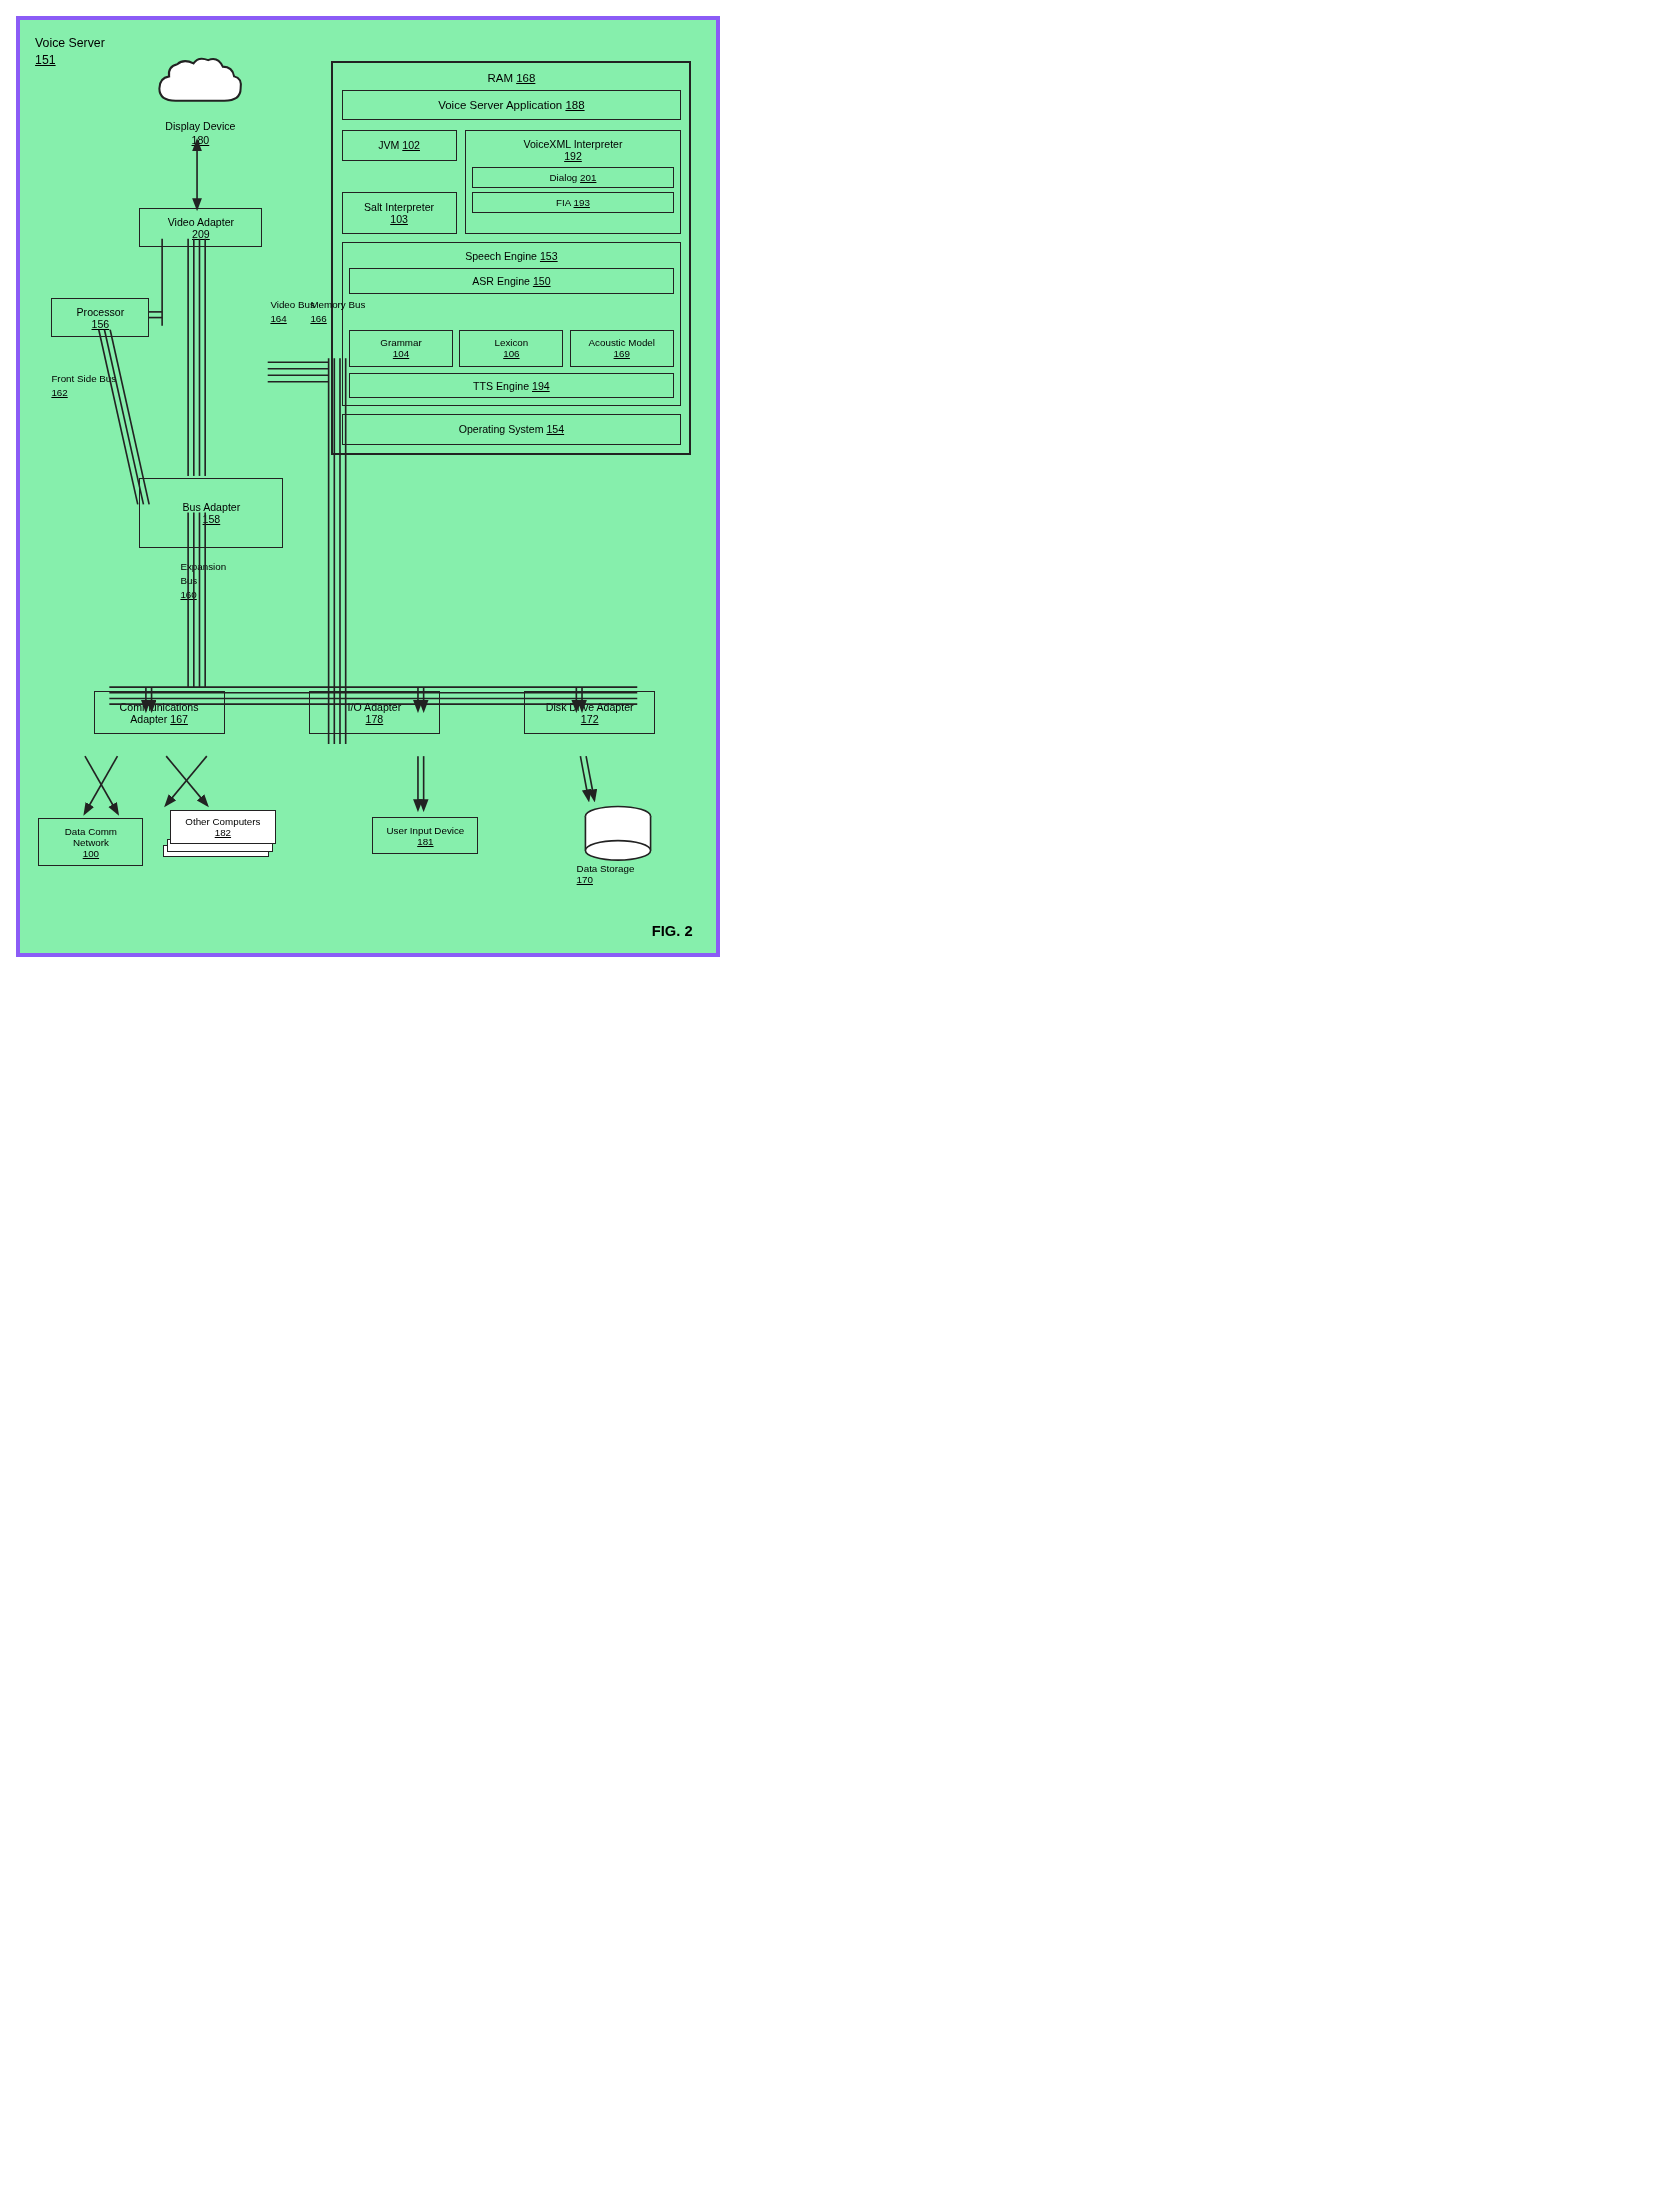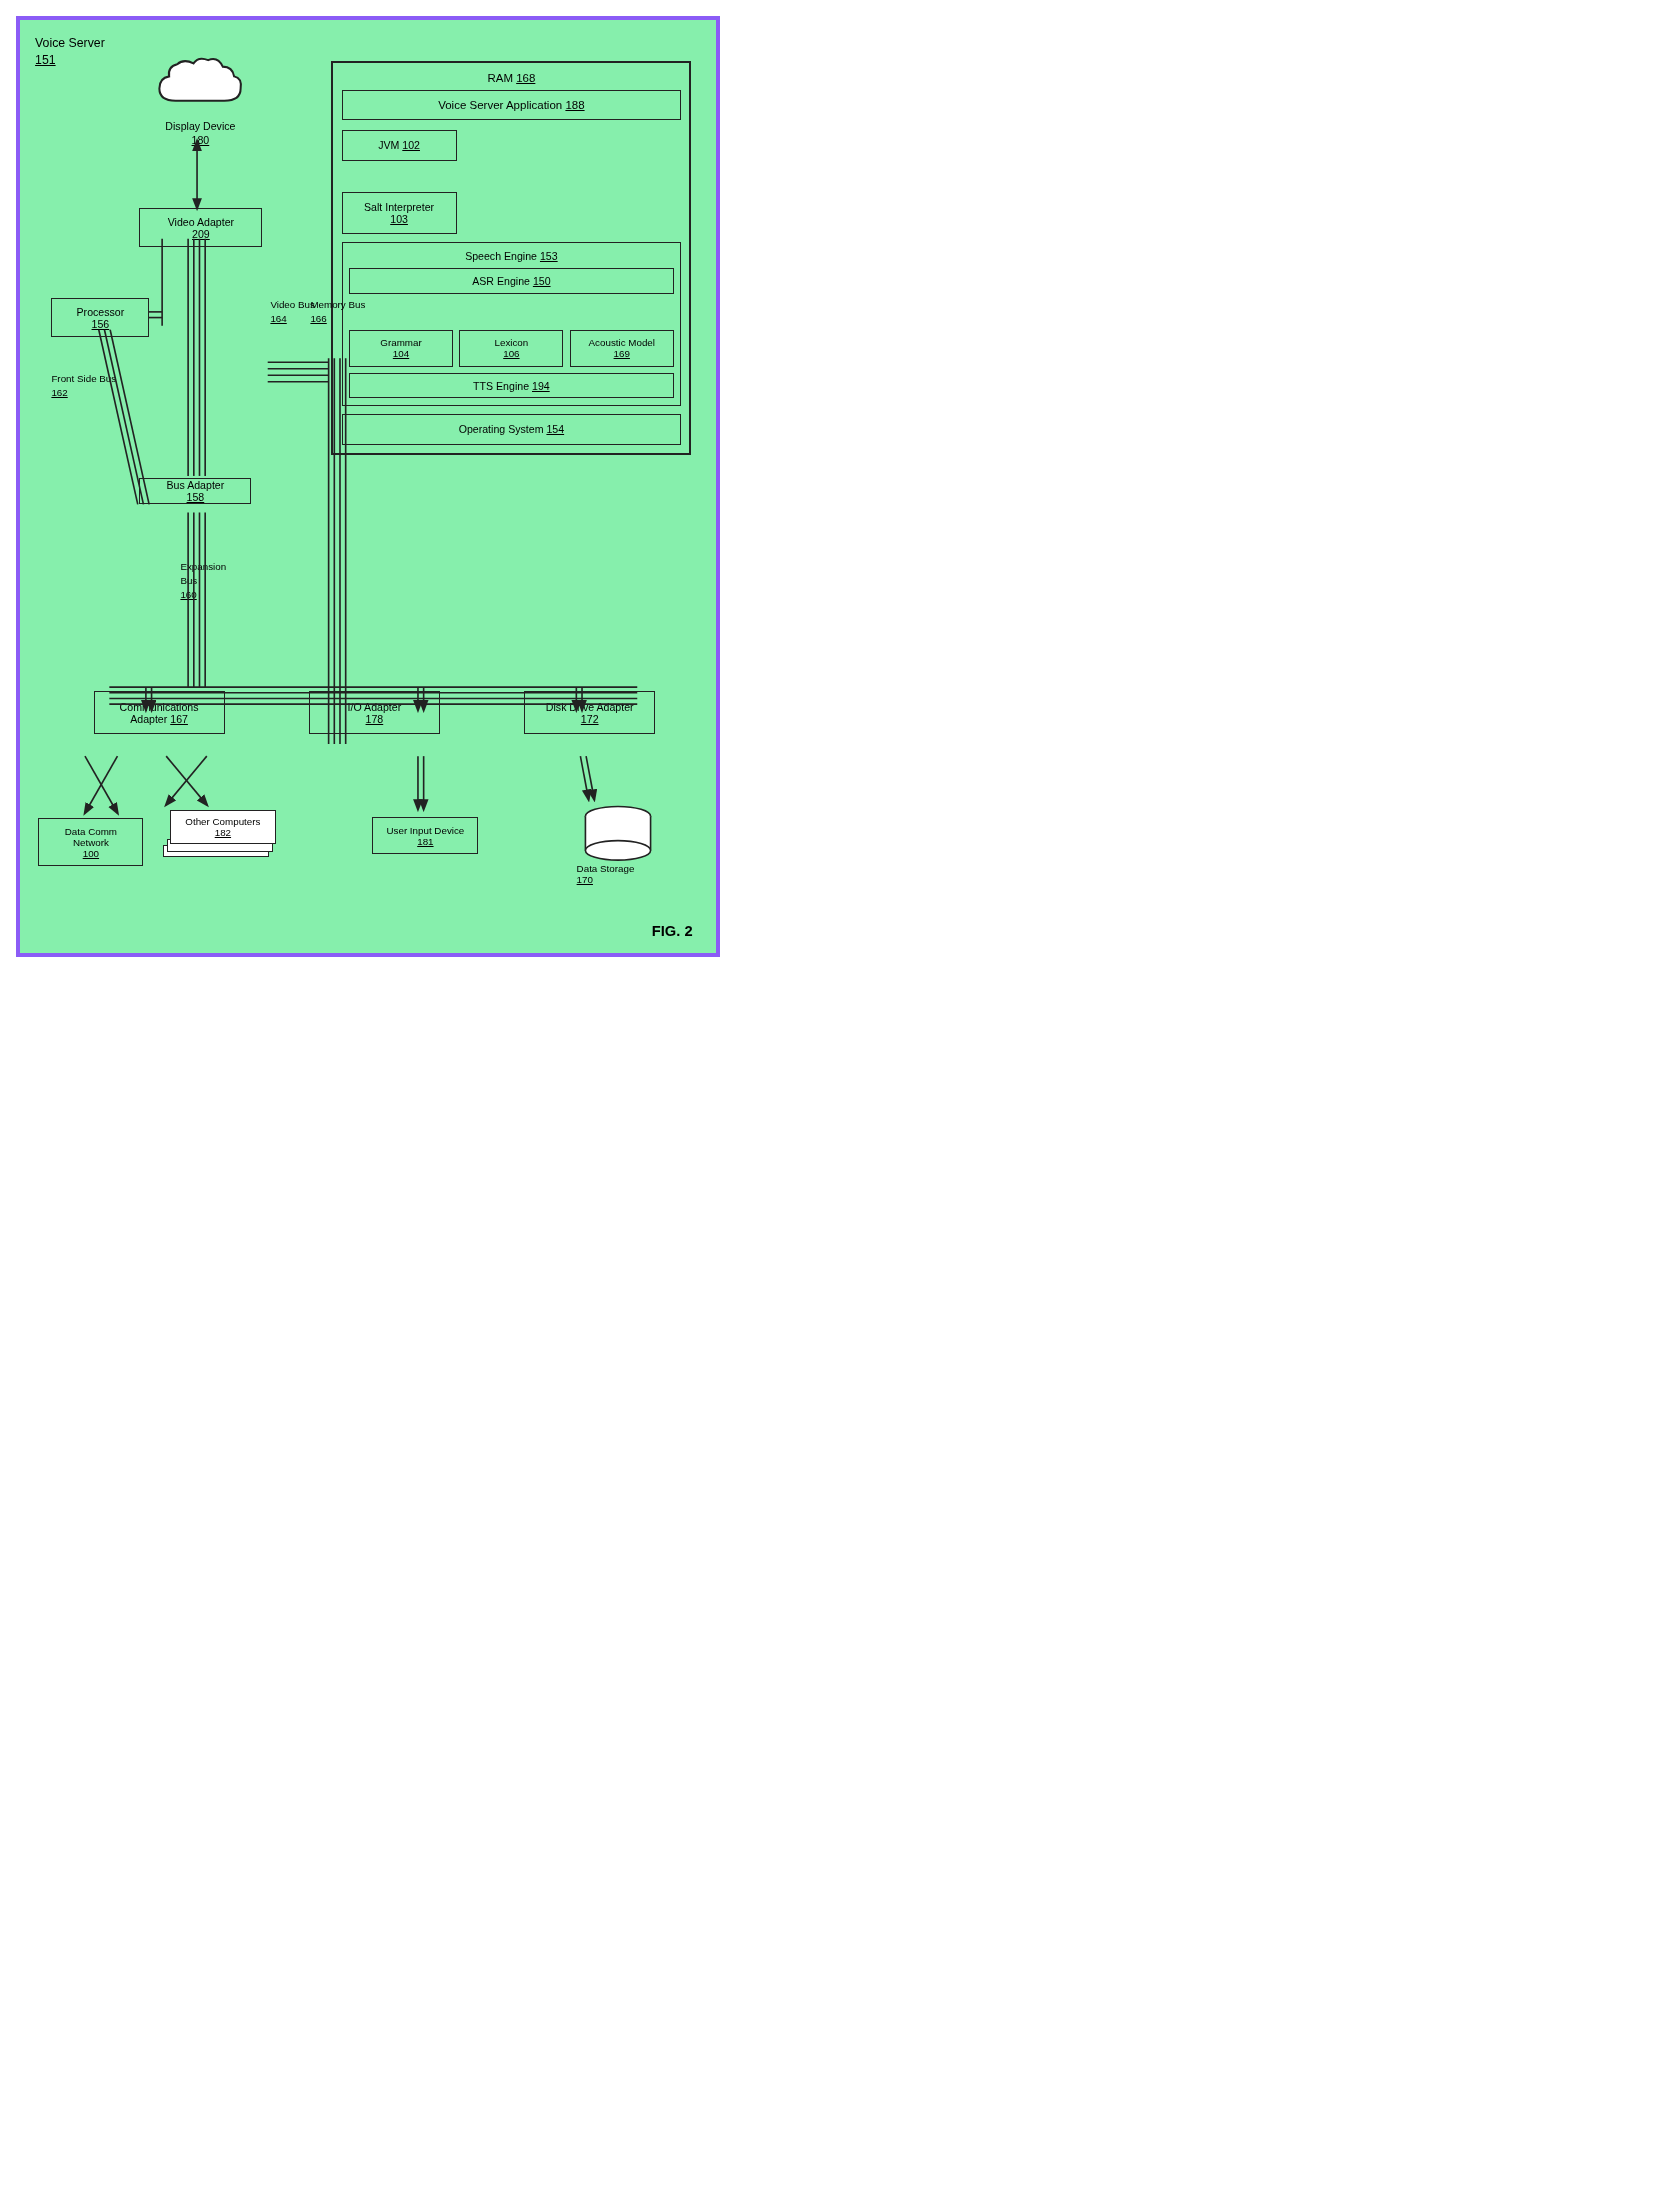--- a/index.html
+++ b/index.html
@@ -209,23 +209,23 @@
       text-align: center;
       font-size: 10.6px;
     }
     .processor-box .underline { text-decoration: underline; }
 
     
     .bus-adapter-box {
       position: absolute;
       top: 458px;
       left: 119px;
-      width: 112px;
-      border: 1.6px solid #222;
-      padding: 0;
+      width: 144px;
+      border: 1.6px solid #222;
+      padding: 22px;
       text-align: center;
       font-size: 10.6px;
     }
     .bus-adapter-box .underline { text-decoration: underline; }
 
     
     .video-bus-label {
       position: absolute;
       top: 278px;
       left: 250px;
@@ -315,20 +315,34 @@
 
     <div class="ram-middle">
       <div style="display:flex; flex-direction:column; gap:6.5px;">
         <div class="jvm-box">
           <span>JVM</span>
           <span> </span><span class="underline">102</span>
         </div>
         <div class="salt-box">
           <span>Salt Interpreter</span>
           <br><span class="underline">103</span>
+        </div>
+      </div>
+      <div class="vxml-group">
+        <div class="vxml-title">
+          <span>VoiceXML Interpreter</span>
+          <br><span class="underline">192</span>
+        </div>
+        <div class="dialog-box">
+          <span>Dialog</span>
+          <span> </span><span class="underline">201</span>
+        </div>
+        <div class="fia-box">
+          <span>FIA</span>
+          <span> </span><span class="underline">193</span>
         </div>
       </div>
     </div>
 
     <div class="speech-engine-box">
       <div class="speech-engine-title">
         <span>Speech Engine</span>
         <span> </span><span class="underline">153</span>
       </div>
       <div class="asr-box">

